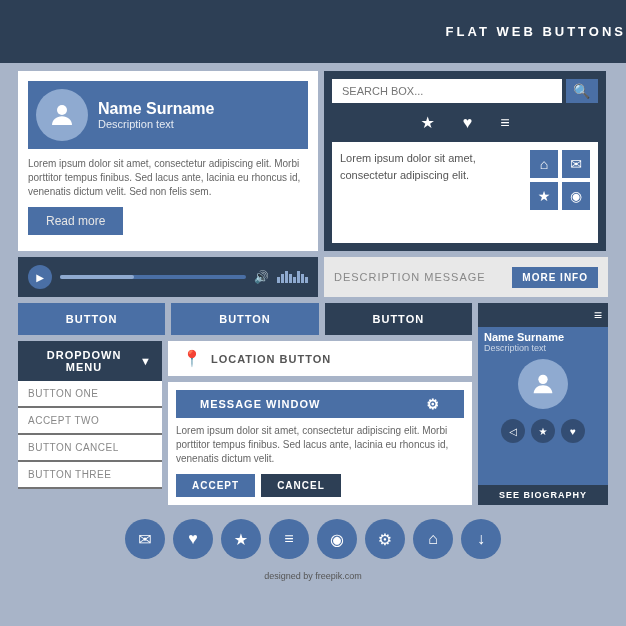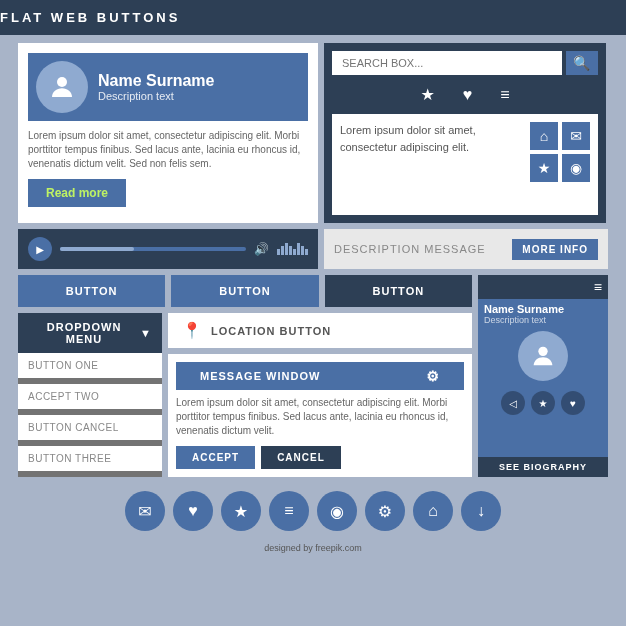--- a/index.html
+++ b/index.html
@@ -11,22 +11,22 @@
       overflow: hidden;
       display: flex;
       flex-direction: column;
       align-items: center;
     }
 
     
     .header-bar {
       width: 100%;
       background: #2d3f55;
-      text-align: left;
-      padding: 10px 0;
+      text-align: right;
+      padding: 24px 0;
       letter-spacing: 3px;
       color: white;
       font-size: 13px;
       font-weight: bold;
     }
 
     
     .main {
       width: 590px;
       margin-top: 8px;
@@ -74,27 +74,26 @@
       padding: 8px 0 6px 0;
     }
     .lorem-text {
       font-size: 10px;
       color: #666;
       line-height: 1.4;
       margin-bottom: 8px;
     }
     .read-more-btn {
       background: #4a6fa5;
-      color: #bef264;
+      color: #e5e5e5;
       border: none;
       padding: 7px 18px;
       font-size: 12px;
       cursor: pointer;
       display: inline-block;
-      font-weight: bold;
     }
 
     
     .search-panel {
       background: #2d3f55;
       width: 282px;
       padding: 8px;
       display: flex;
       flex-direction: column;
       gap: 6px;
@@ -342,21 +341,21 @@
       font-weight: bold;
       letter-spacing: 1px;
       cursor: pointer;
       display: flex;
       justify-content: space-between;
       align-items: center;
       width: 100%;
     }
     .dropdown-item {
       background: white;
-      border-bottom: 6px solid #737373;
+      border-bottom: 2px solid #737373;
       padding: 7px 10px;
       font-size: 10px;
       color: #888;
       cursor: pointer;
       letter-spacing: 0.5px;
     }
 
     
     .location-msg-col {
       flex: 1;

